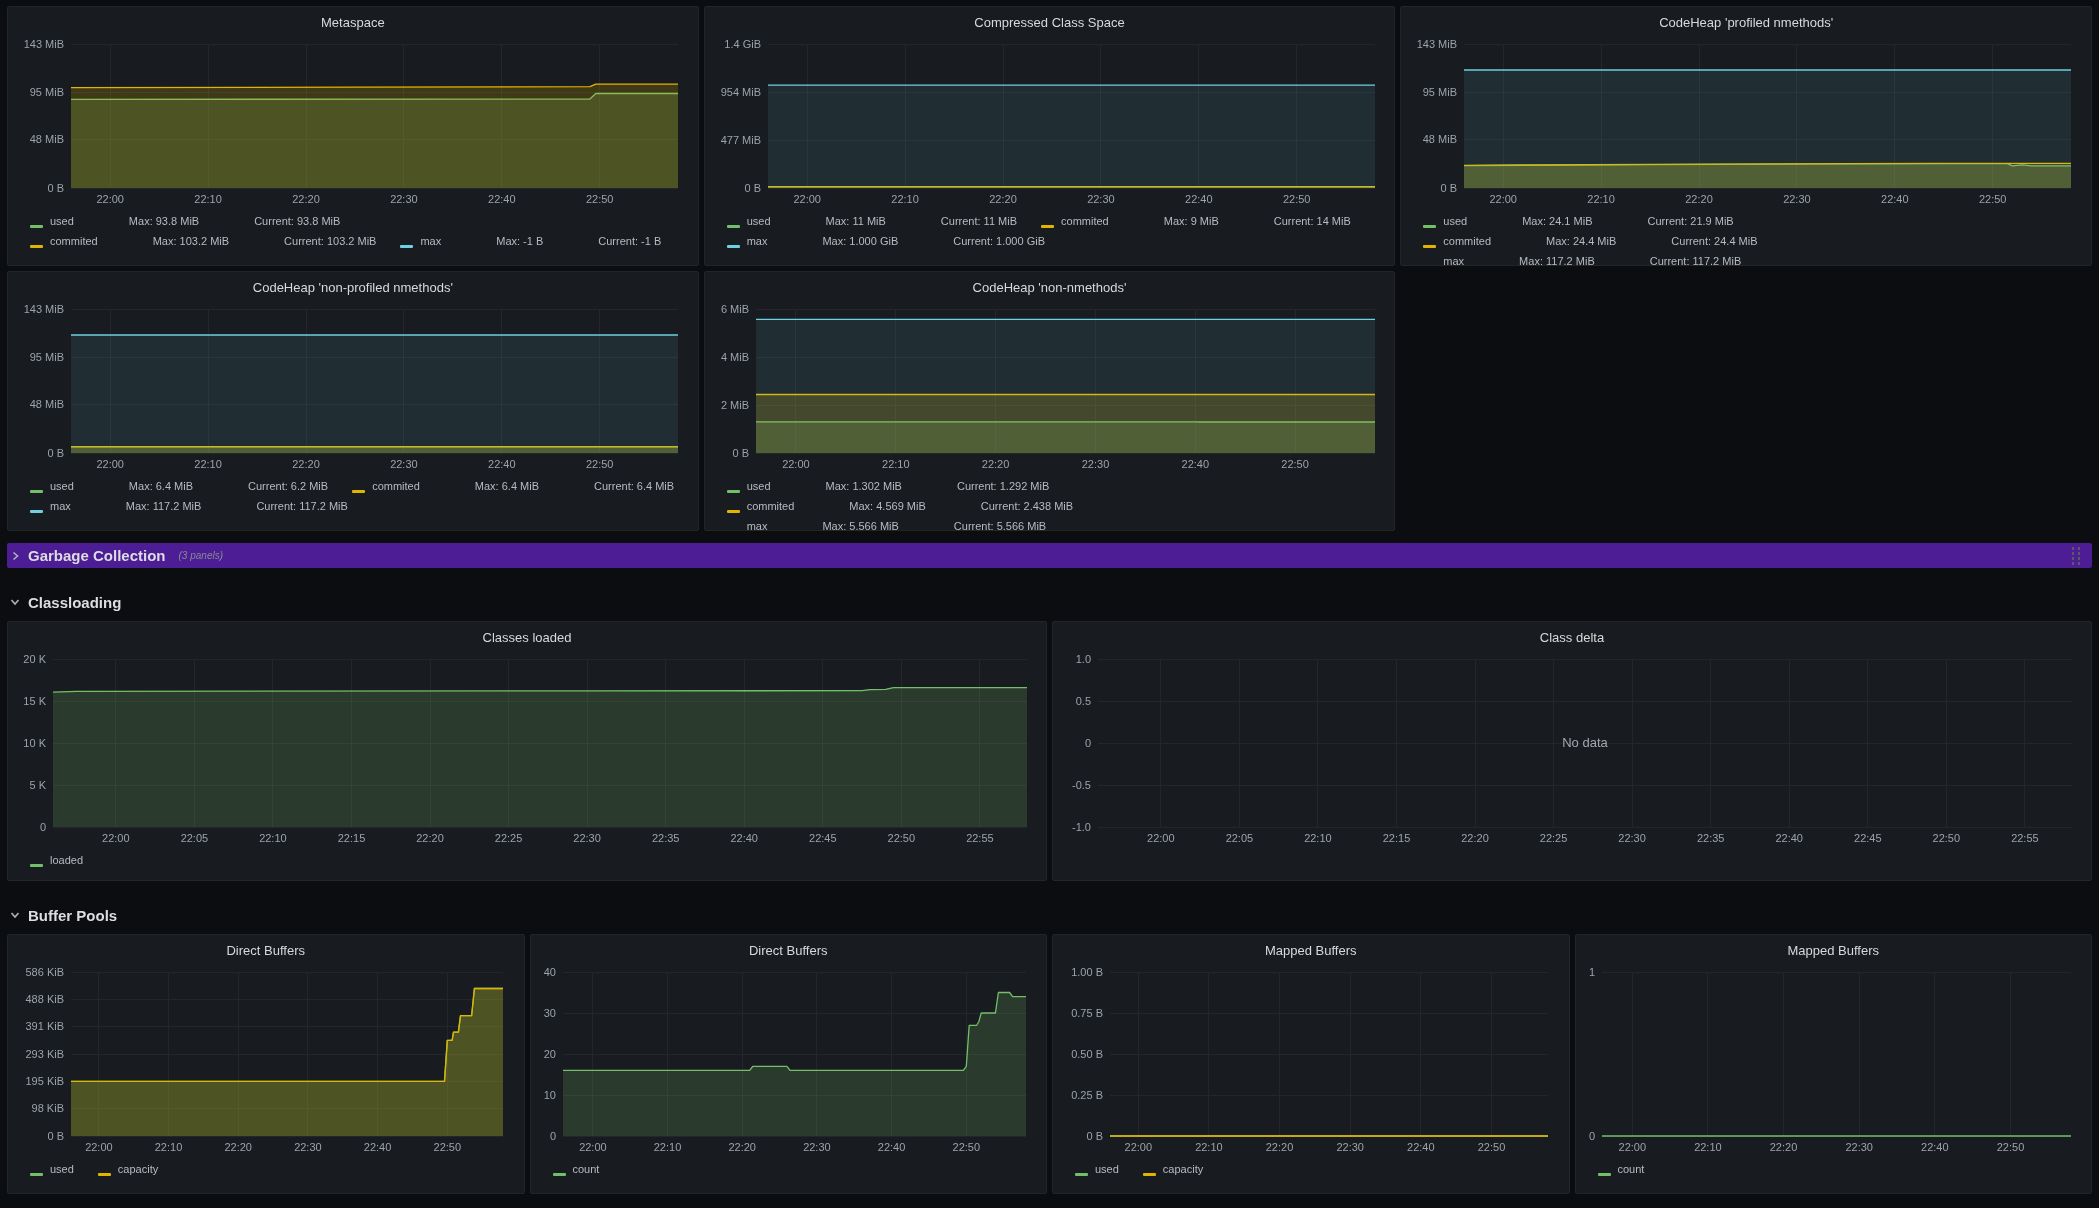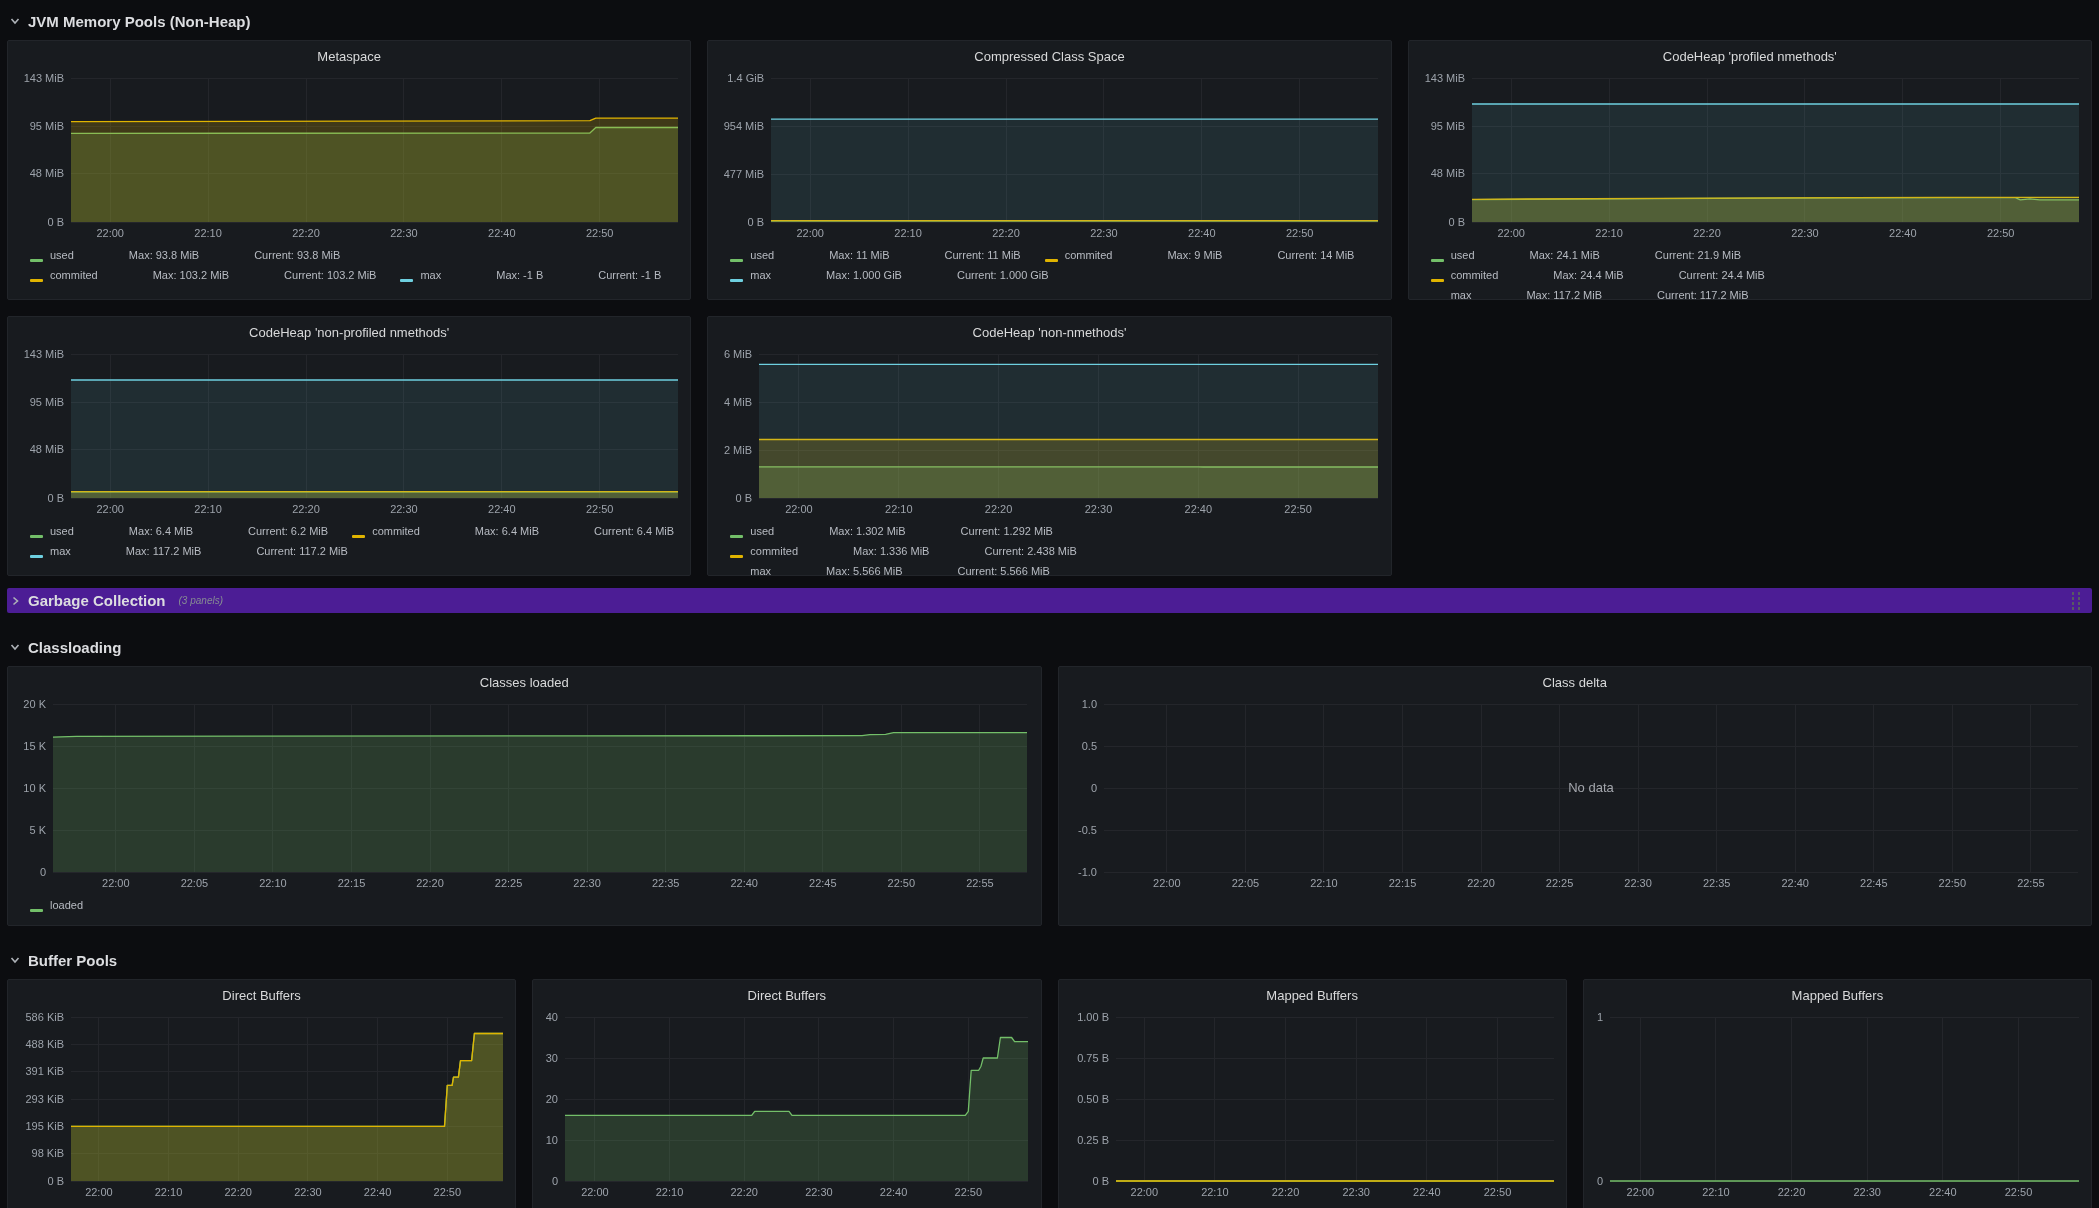--- a/index.html
+++ b/index.html
@@ -23,21 +23,21 @@
     height:25px; margin:12px 0 4px 0; position:relative;
   }
   .chev { width:12px; height:12px; flex:none; }
   .chev polyline { fill:none; stroke:#aeb2b8; stroke-width:1.6; }
   .grip {
     position:absolute; right:10px; top:3px;
     width:12px; height:19px;
     background-image:radial-gradient(circle, #595c61 1.1px, transparent 1.3px);
     background-size:6px 5px;
   }
-  .grid { display:grid; gap:16px; margin-bottom:8px; }
+  .grid { display:grid; gap:5px; margin-bottom:8px; }
   .cols3 { grid-template-columns:repeat(3,1fr); }
   .cols2 { grid-template-columns:repeat(2,1fr); }
   .cols4 { grid-template-columns:repeat(4,1fr); }
   .panel {
     background:#181b1f; border:1px solid #22252a; border-radius:2px;
     height:260px; padding:6px 8px 4px 8px;
     display:flex; flex-direction:column; overflow:hidden;
   }
   .panel-title {
     text-align:center; font-size:13px; font-weight:500;
@@ -61,26 +61,20 @@
     display:inline-block; width:13px; height:3px; border-radius:1px;
     margin-right:7px; flex:none;
   }
   .lg-stat { margin-left:11px;padding-left:44px; }
 </style>
 </head>
 <body>
 
 <div class="dashboard">
 
-  <div class="row-header">
-    <svg class="chev" viewBox="0 0 12 12">
-        <polyline points="2.5,4 6,8 9.5,4"></polyline>
-      </svg>
-    <span class="row-title">JVM Memory Pools (Non-Heap)</span>
-  </div>
   <div class="grid cols3" id="grid-0">
       <div class="panel">
         <div class="panel-title">Metaspace</div>
         <div class="chart chart-lg"><svg width="672" height="172">
             <line class="gridline" x1="55" y1="151.0" x2="662" y2="151.0"></line>
             <text class="tick" x="48" y="154.5" text-anchor="end">0 B</text>
             <line class="gridline" x1="55" y1="102.7" x2="662" y2="102.7"></line>
             <text class="tick" x="48" y="106.2" text-anchor="end">48 MiB</text>
             <line class="gridline" x1="55" y1="55.3" x2="662" y2="55.3"></line>
             <text class="tick" x="48" y="58.8" text-anchor="end">95 MiB</text>
@@ -310,21 +304,21 @@
         <div class="legend">
           <div class="lg-item">
             <span class="lg-key" style="background: rgb(115, 191, 105);"></span>
             <span class="lg-name">used</span>
             <span class="lg-stat">Max: 1.302 MiB</span>
             <span class="lg-stat">Current: 1.292 MiB</span>
           </div>
           <div class="lg-item">
             <span class="lg-key" style="background: rgb(224, 180, 0);"></span>
             <span class="lg-name">commited</span>
-            <span class="lg-stat">Max: 1.336 MiB</span>
+            <span class="lg-stat">Max: 4.569 MiB</span>
             <span class="lg-stat">Current: 2.438 MiB</span>
           </div>
           <div class="lg-item">
             <span class="lg-key" style="background: rgb(110, 208, 224);"></span>
             <span class="lg-name">max</span>
             <span class="lg-stat">Max: 5.566 MiB</span>
             <span class="lg-stat">Current: 5.566 MiB</span>
           </div>
         </div>
       </div>

